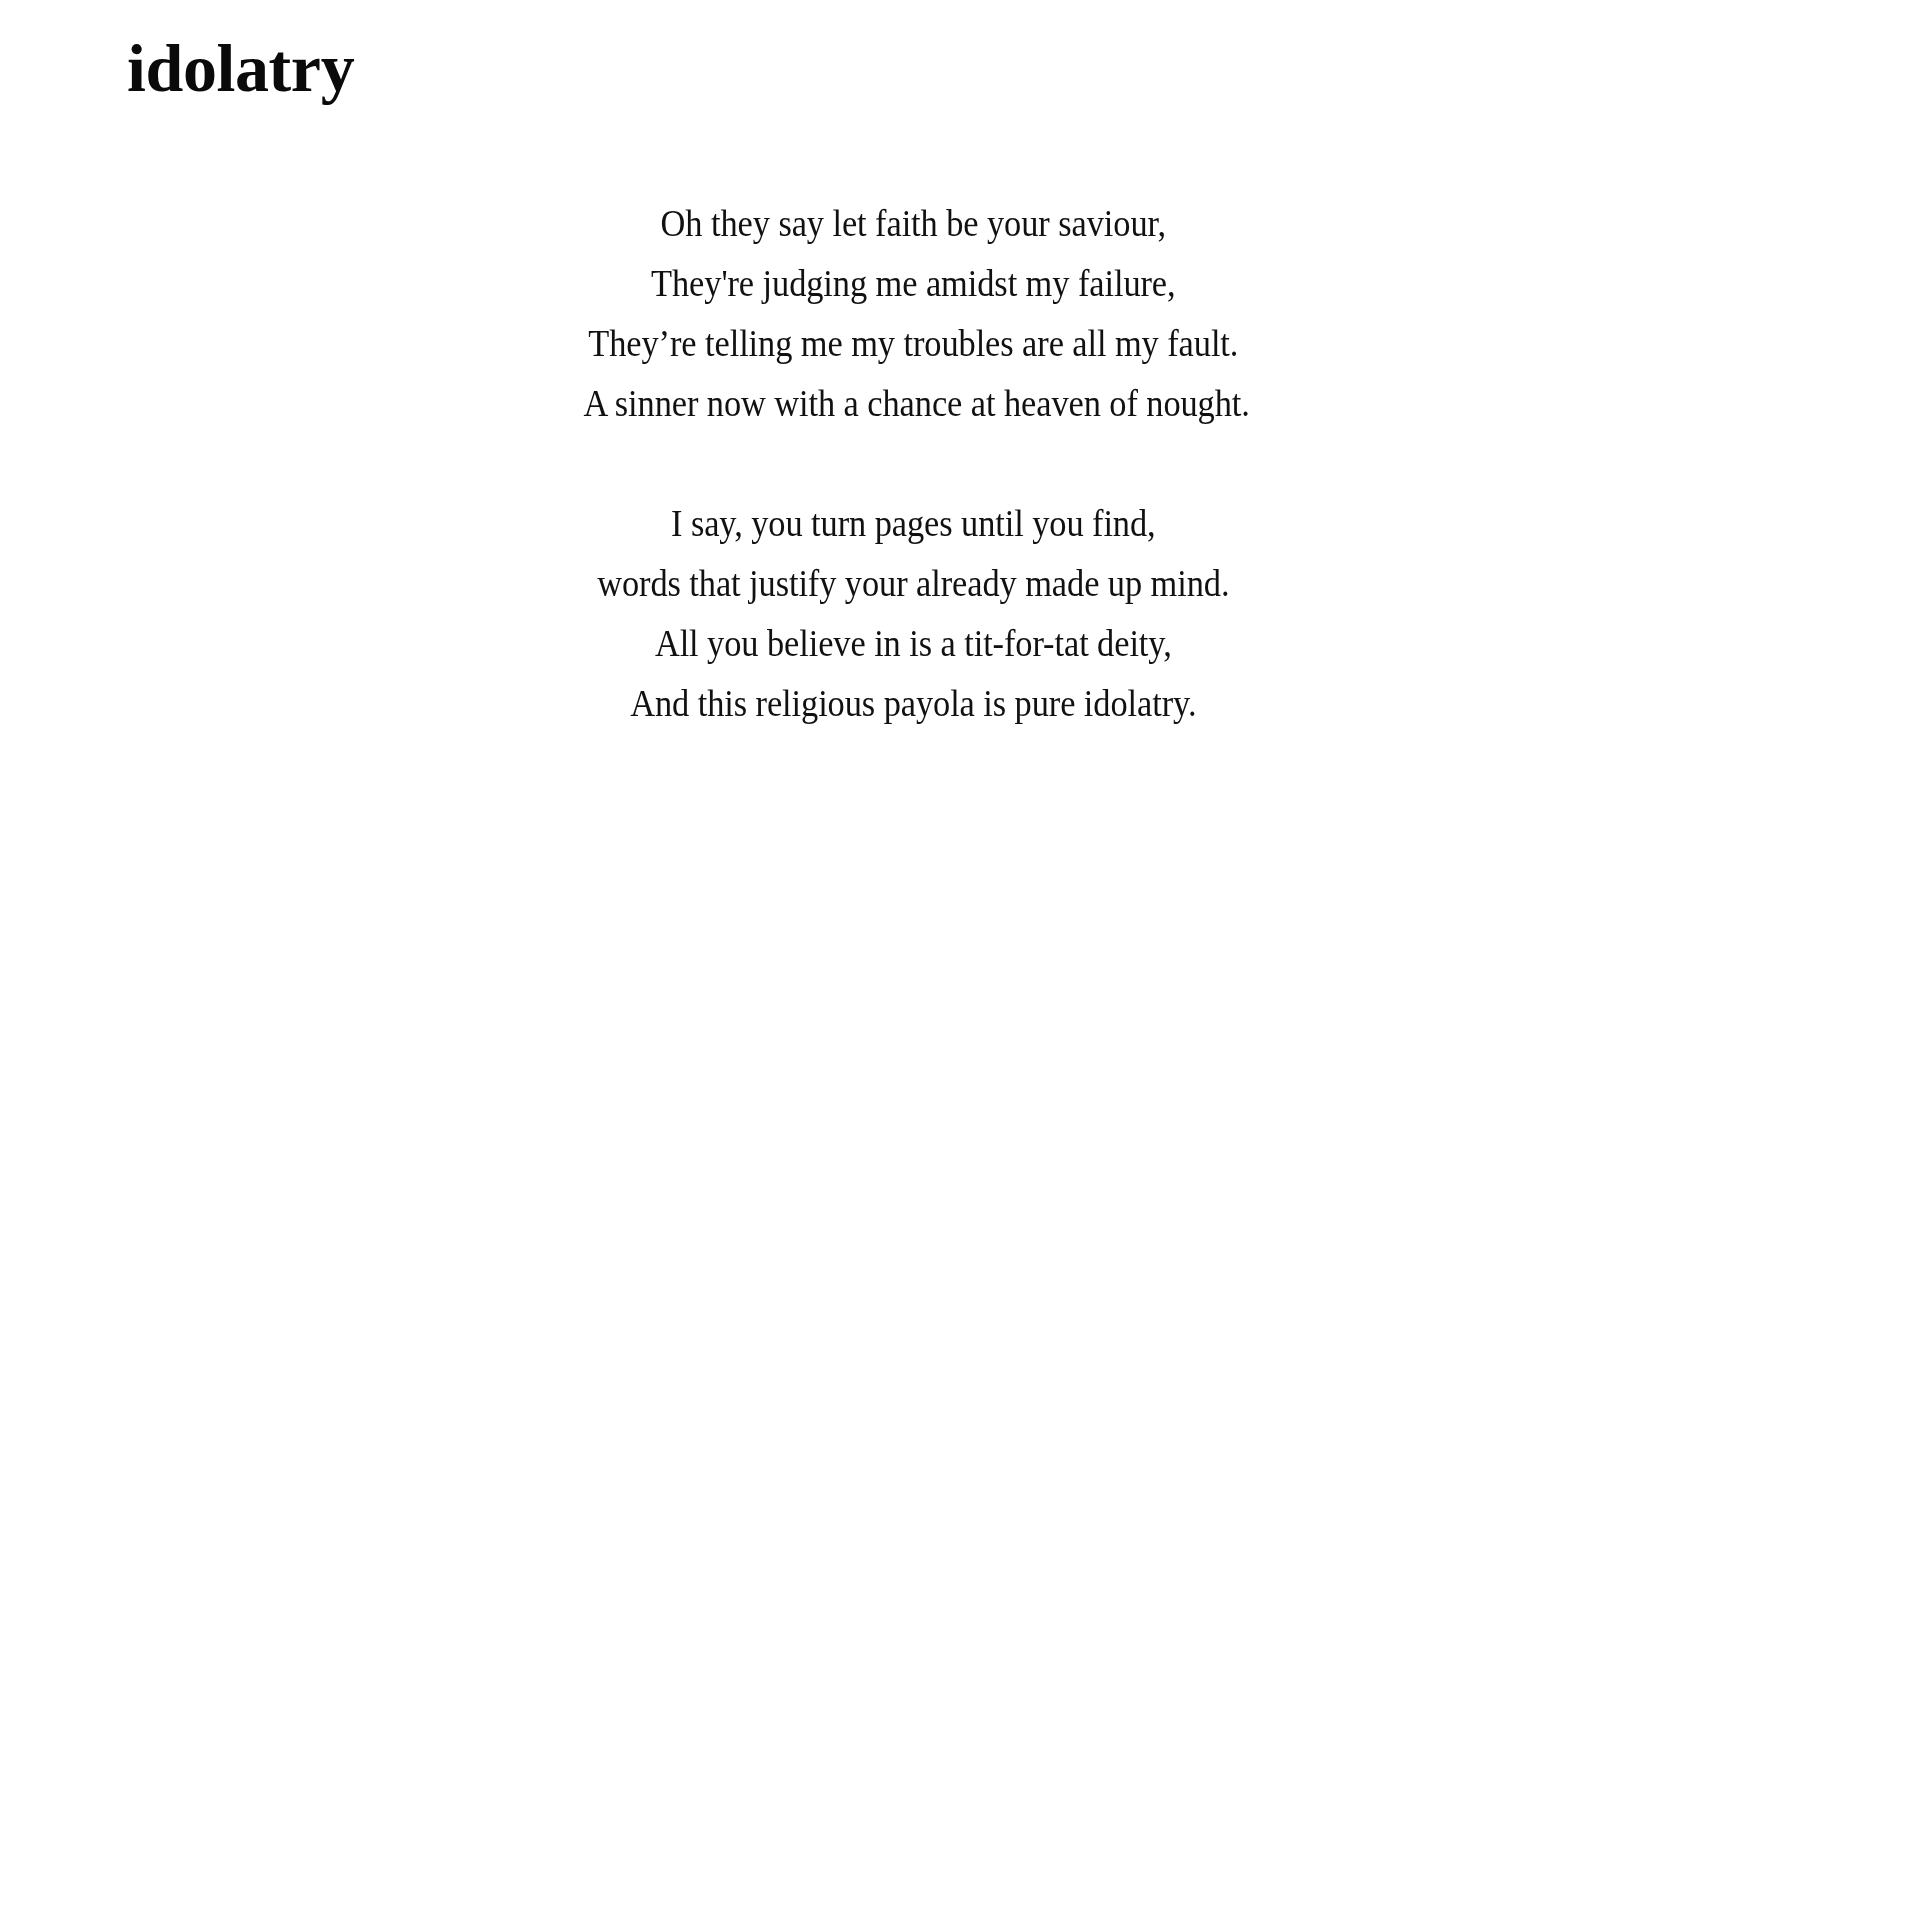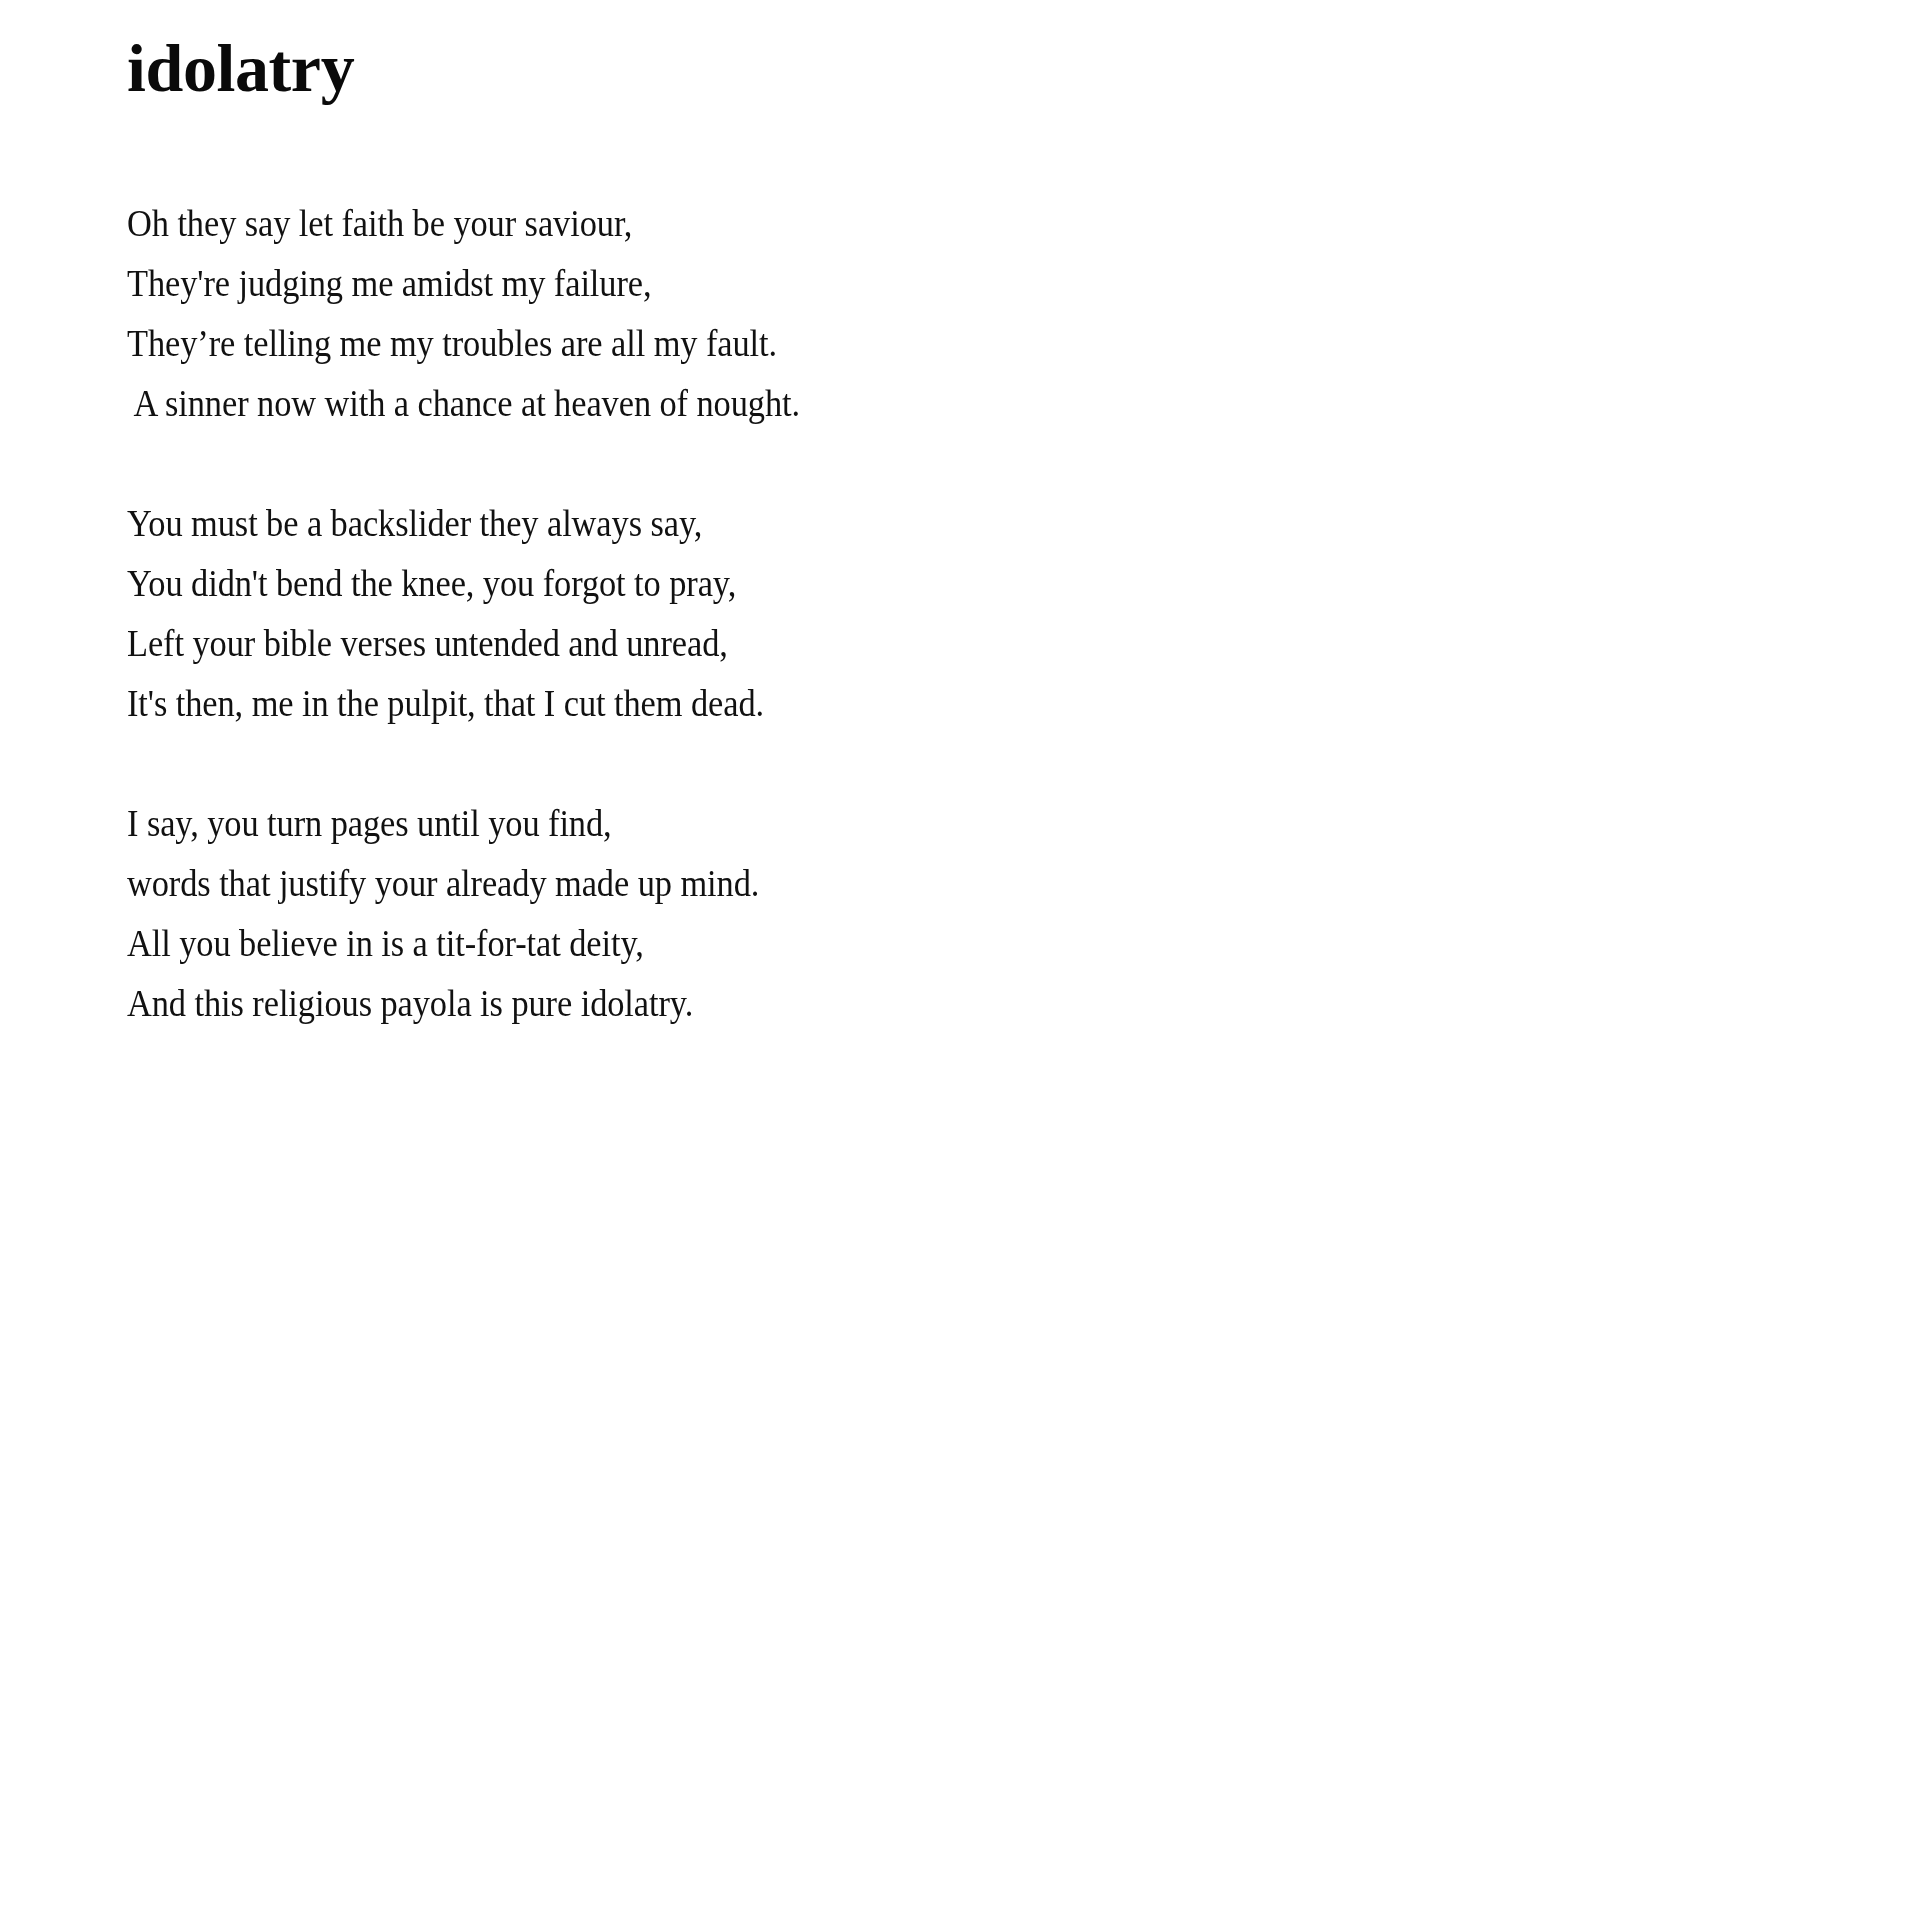--- a/index.html
+++ b/index.html
@@ -43,20 +43,21 @@
     white-space: pre;
   }
 
   .poem-body {
     margin-top: 92px;
   }
 
   .stanza {
     margin: 0;
     padding: 0;
+    text-align: center;
   }
 
   .stanza + .stanza {
     margin-top: 60px;
   }
 
   .poem-line {
     font-family: "Liberation Serif", "DejaVu Serif", serif;
     font-weight: normal;
     font-size: 37px;
@@ -80,26 +81,20 @@
 
     <div class="poem-body">
 
       <div class="stanza">
         <div class="poem-line">Oh they say let faith be your saviour,</div>
         <div class="poem-line">They're judging me amidst my failure,</div>
         <div class="poem-line">They’re telling me my troubles are all my fault.</div>
         <div class="poem-line"> A sinner now with a chance at heaven of nought.</div>
       </div>
 
-      <div class="stanza">
-        <div class="poem-line">You must be a backslider they always say,</div>
-        <div class="poem-line">You didn't bend the knee, you forgot to pray,</div>
-        <div class="poem-line">Left your bible verses untended and unread,</div>
-        <div class="poem-line">It's then, me in the pulpit, that I cut them dead.</div>
-      </div>
 
       <div class="stanza">
         <div class="poem-line">I say, you turn pages until you find,</div>
         <div class="poem-line">words that justify your already made up mind.</div>
         <div class="poem-line">All you believe in is a tit-for-tat deity,</div>
         <div class="poem-line">And this religious payola is pure idolatry.</div>
       </div>
 
 
     </div>

